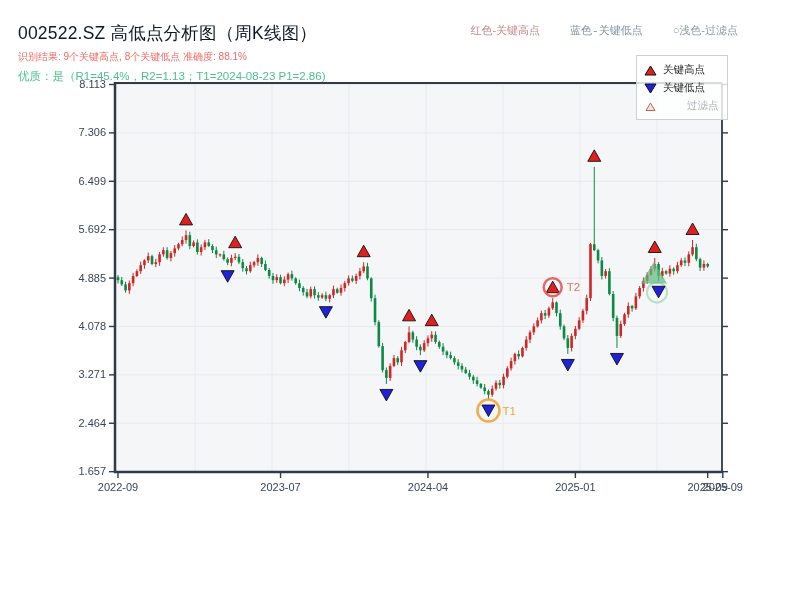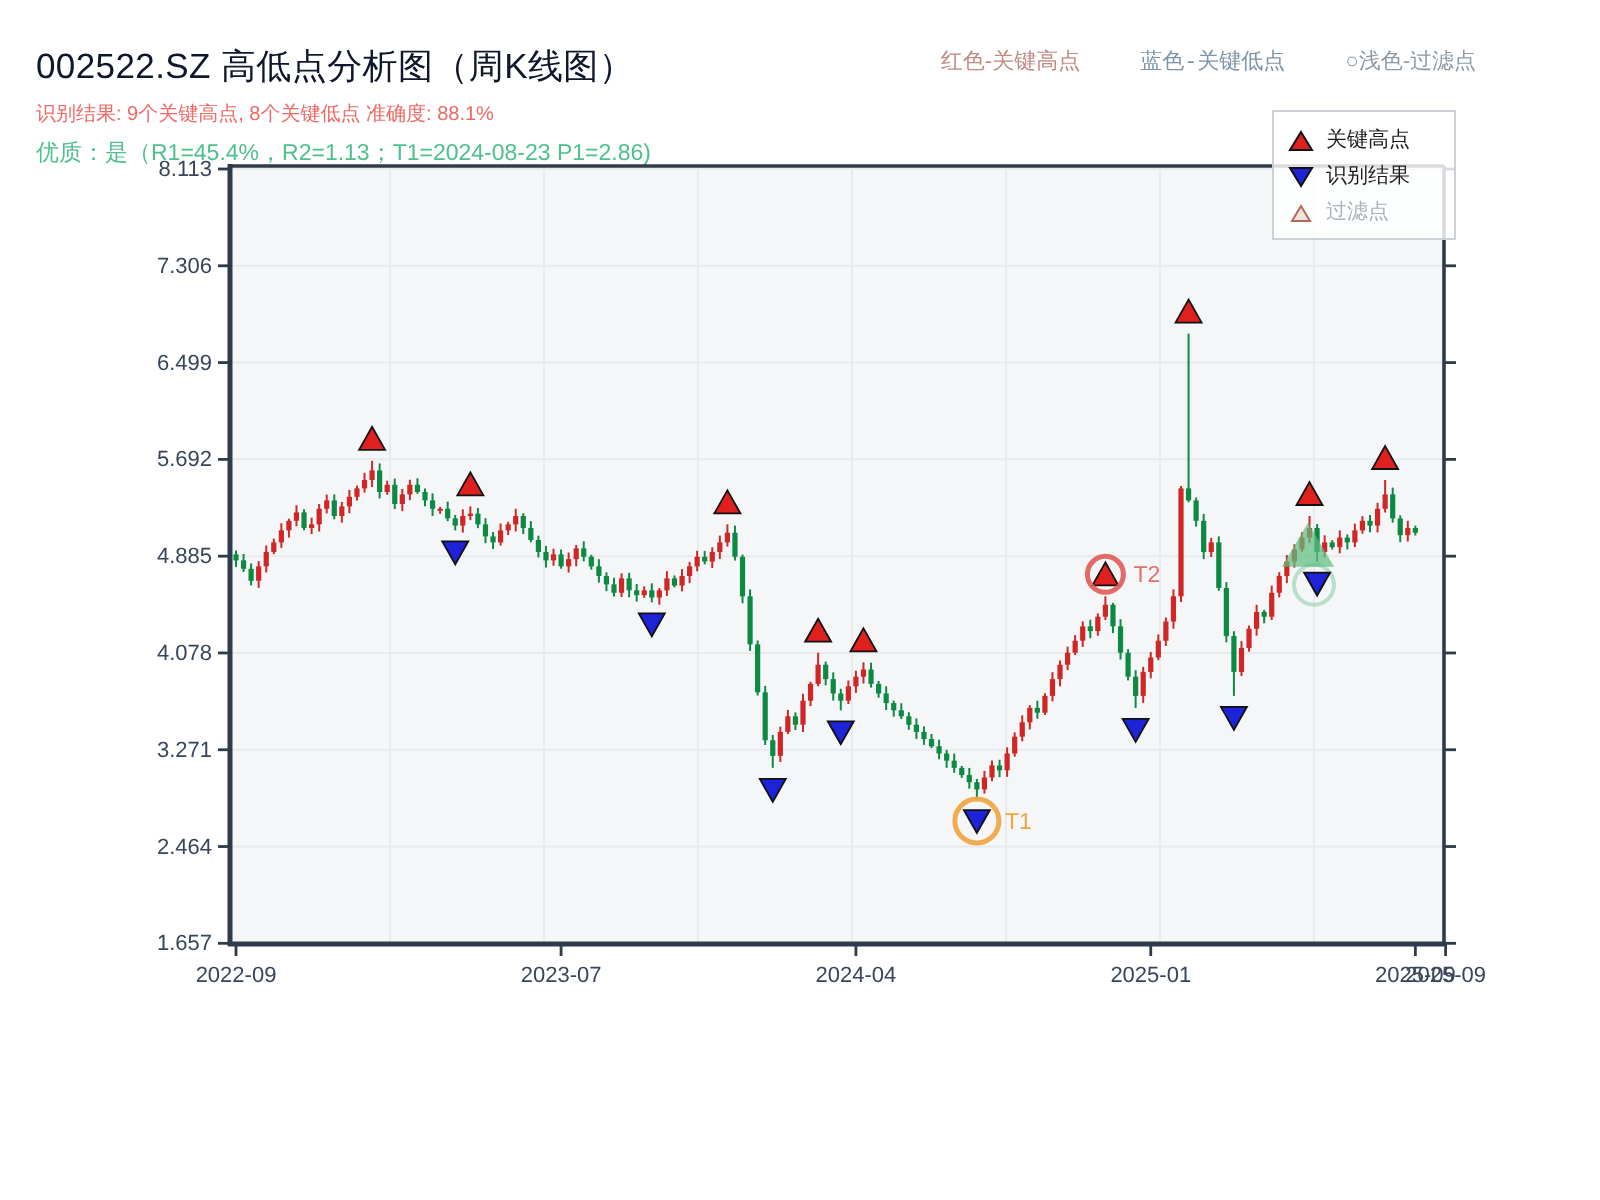--- a/index.html
+++ b/index.html
@@ -21,21 +21,21 @@
   #kline-svg{left:0;top:0;}
   #legend-box{
     left:636px;top:55px;width:92px;
     background:rgba(255,255,255,0.82);
     border:1px solid rgba(200,204,210,0.9);
     padding:5px 7px 4px 7px;box-sizing:border-box;
     font-size:10.5px;color:#1c1c1c;
   }
   .legend-row{display:flex;align-items:center;gap:6px;height:18px;}
   .legend-row svg{flex:0 0 auto;}
-  .muted{color:#aab2ba;}
+  .muted{color:#aab2ba;margin-left:24px;}
 </style>
 </head>
 <body>
 
 <div id="chart-title" class="abs" style="color: #0f172a;">002522.SZ 高低点分析图（周K线图）</div>
 
 <div id="color-key" class="abs">
   <span style="color: rgb(192, 138, 133);">红色-关键高点</span>
   <span style="color: rgb(125, 147, 166); font-family: Liberation Mono, monospace;">蓝色-关键低点</span>
   <span style="color: rgb(141, 154, 165);">○浅色-过滤点</span>
@@ -448,21 +448,21 @@
   <div class="legend-row">
     <svg width="13" height="11">
       <path d="M6.5 1 L12 10 L1 10 Z" id="lg-high" stroke="#111" stroke-width="1" fill="#e01f1f"></path>
     </svg>
     <span>关键高点</span>
   </div>
   <div class="legend-row">
     <svg width="13" height="11">
       <path d="M6.5 10 L1 1 L12 1 Z" id="lg-low" stroke="#111" stroke-width="1" fill="#1e22d8"></path>
     </svg>
-    <span>识别结果</span>
+    <span>关键低点</span>
   </div>
   <div class="legend-row">
     <svg width="13" height="11">
       <path d="M6.5 2 L11 9.5 L2 9.5 Z" fill="#f3e3dd" stroke="#b06a5a" stroke-width="1"></path>
     </svg>
     <span class="muted">过滤点</span>
   </div>
 </div>
 
 </body></html>

